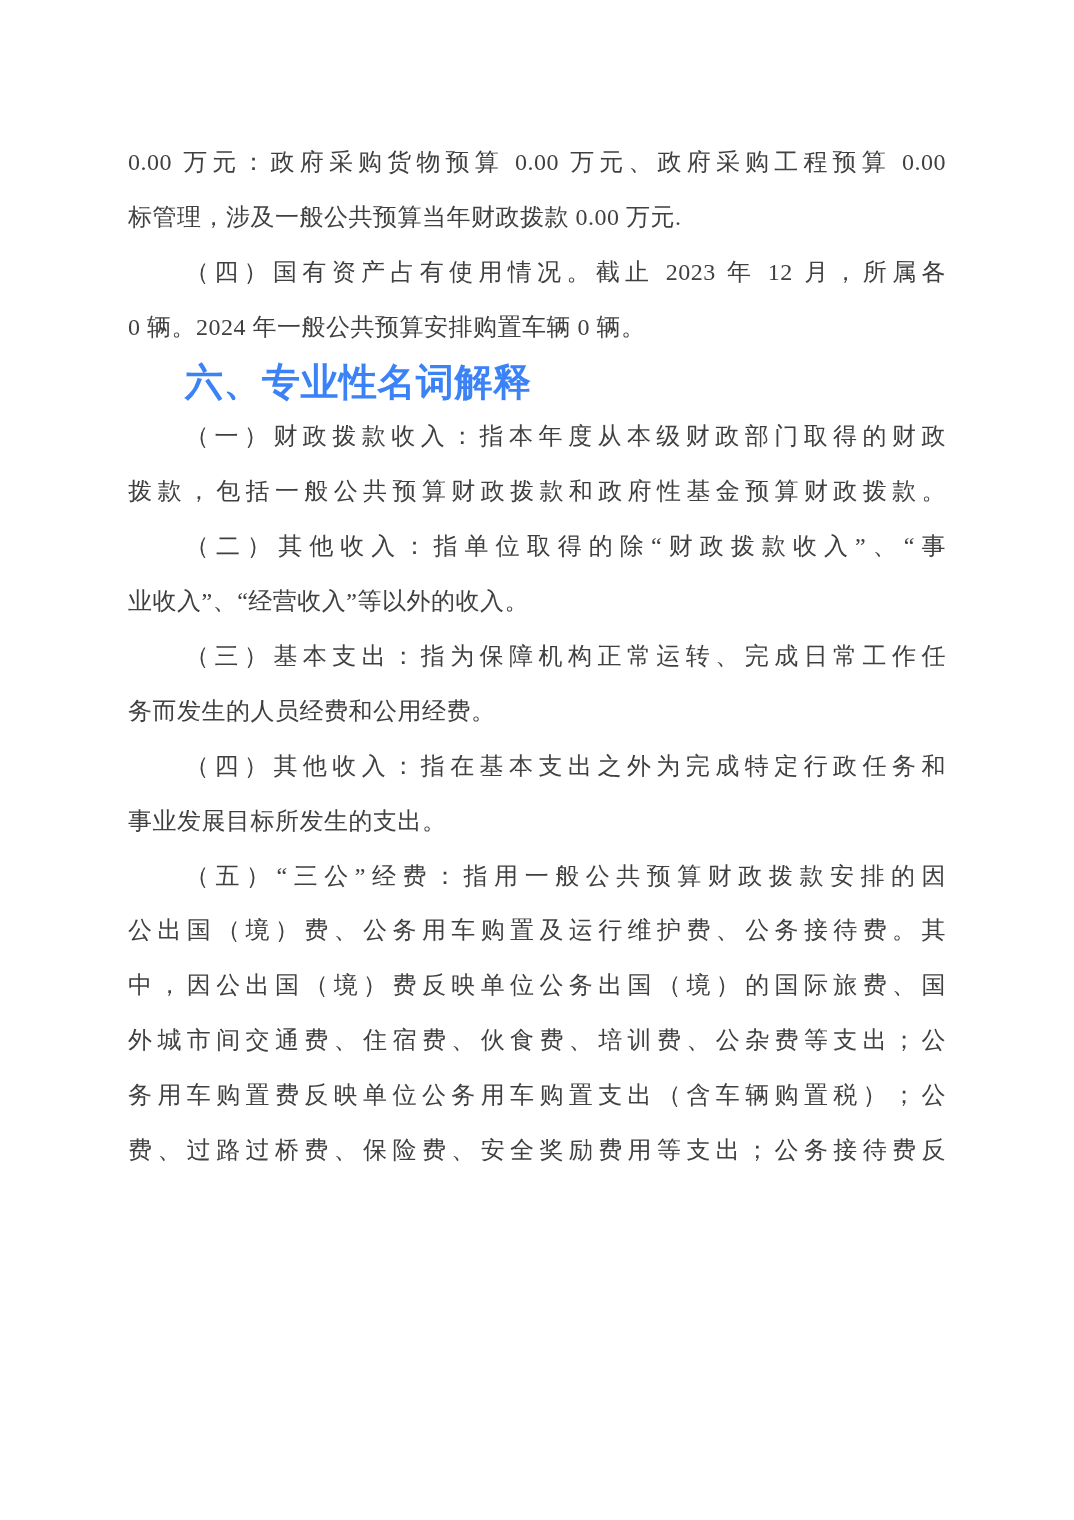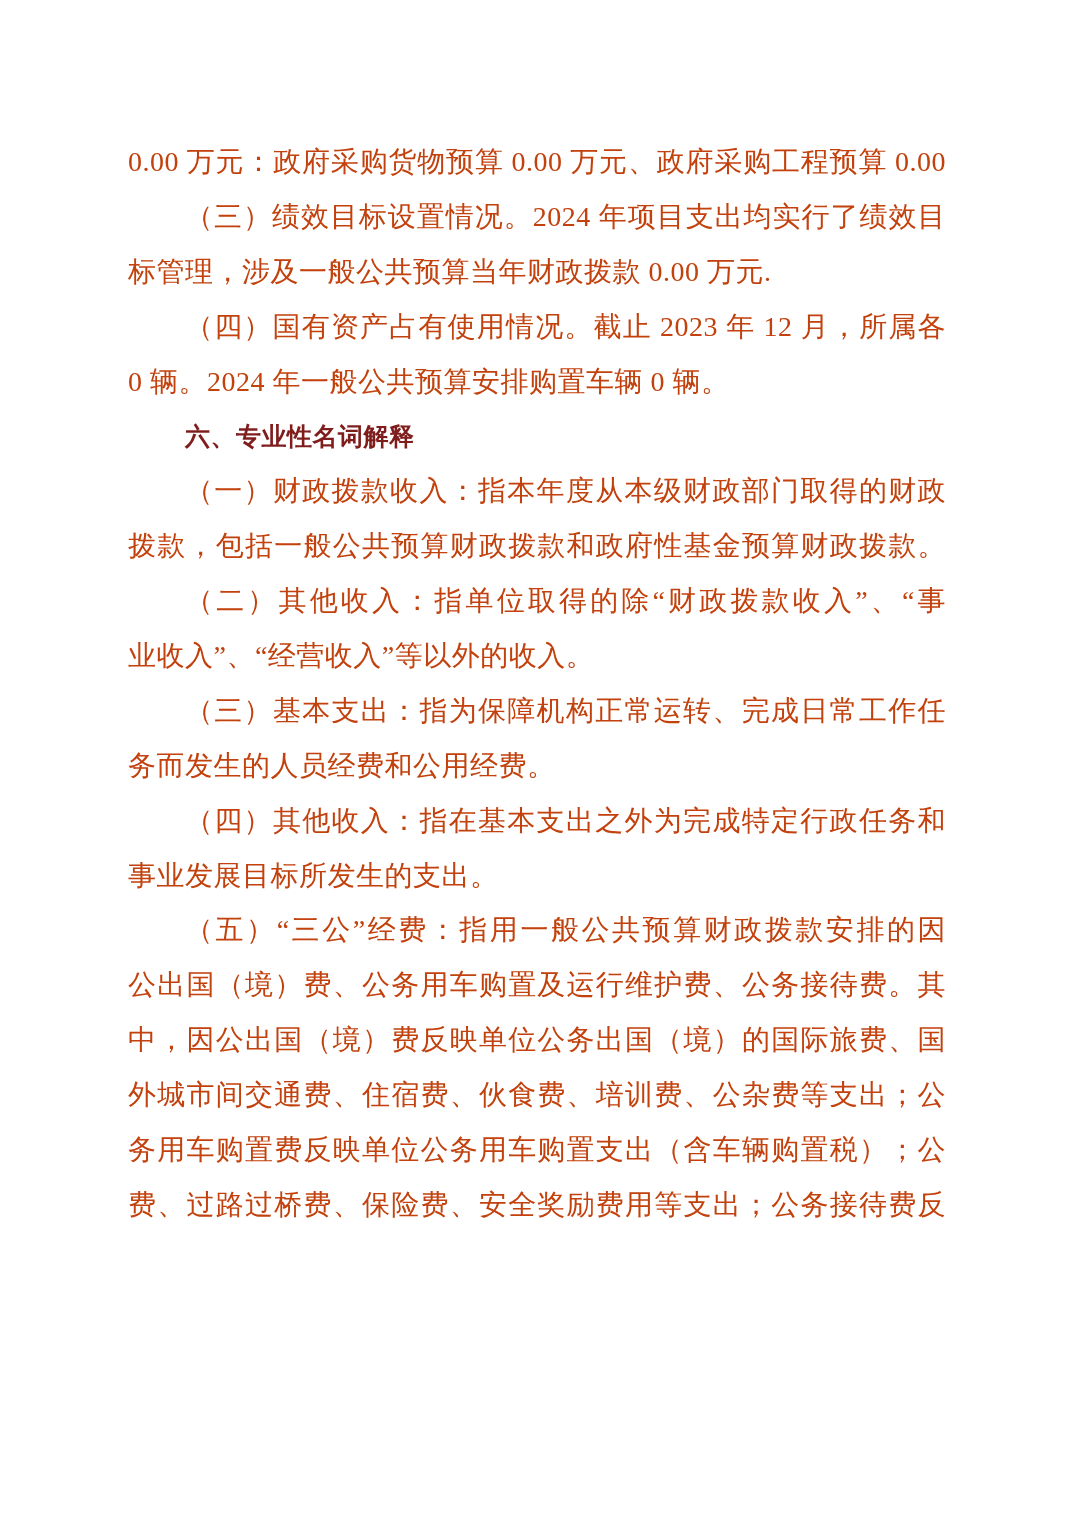--- a/index.html
+++ b/index.html
@@ -15,52 +15,51 @@
     overflow: hidden;
   }
   .text-block {
     position: absolute;
     left: 128px;
     top: 135px;
     width: 818px;
   }
   .line {
     font-family: "Liberation Serif", "DejaVu Serif", serif;
-    font-size: 28px;
-    color: #c2410c;
+    font-size: 24px;
+    color: #404040;
     line-height: 54.9px;
     height: 54.9px;
     text-align: left;
     letter-spacing: 0.5px;
   }
   .line.j {
     text-align: justify;
     text-align-last: justify;
     text-justify: inter-character;
   }
   .line.i {
     text-indent: 57px;
   }
   .line.h {
     font-family: "Liberation Sans", "DejaVu Sans", sans-serif;
     font-weight: 700;
-    font-size: 25px;
-    color: #7f1d1d;
+    font-size: 38px;
+    color: #3b82f6;
     text-align: right;
     text-align-last: left;
   }
 </style>
 </head>
 <body>
 
 <div class="page">
   <div class="text-block">
 
     <div class="line j">0.00 万元：政府采购货物预算 0.00 万元、政府采购工程预算 0.00</div>
-    <div class="line j i">（三）绩效目标设置情况。2024 年项目支出均实行了绩效目</div>
     <div class="line">标管理，涉及一般公共预算当年财政拨款 0.00 万元.</div>
     <div class="line j i">（四）国有资产占有使用情况。截止 2023 年 12 月，所属各</div>
     <div class="line">0 辆。2024 年一般公共预算安排购置车辆 0 辆。</div>
 
     <div class="line h i">六、专业性名词解释</div>
 
     <div class="line j i">（一）财政拨款收入：指本年度从本级财政部门取得的财政</div>
     <div class="line j">拨款，包括一般公共预算财政拨款和政府性基金预算财政拨款。</div>
     <div class="line j i">（二）其他收入：指单位取得的除“财政拨款收入”、“事</div>
     <div class="line">业收入”、“经营收入”等以外的收入。</div>

